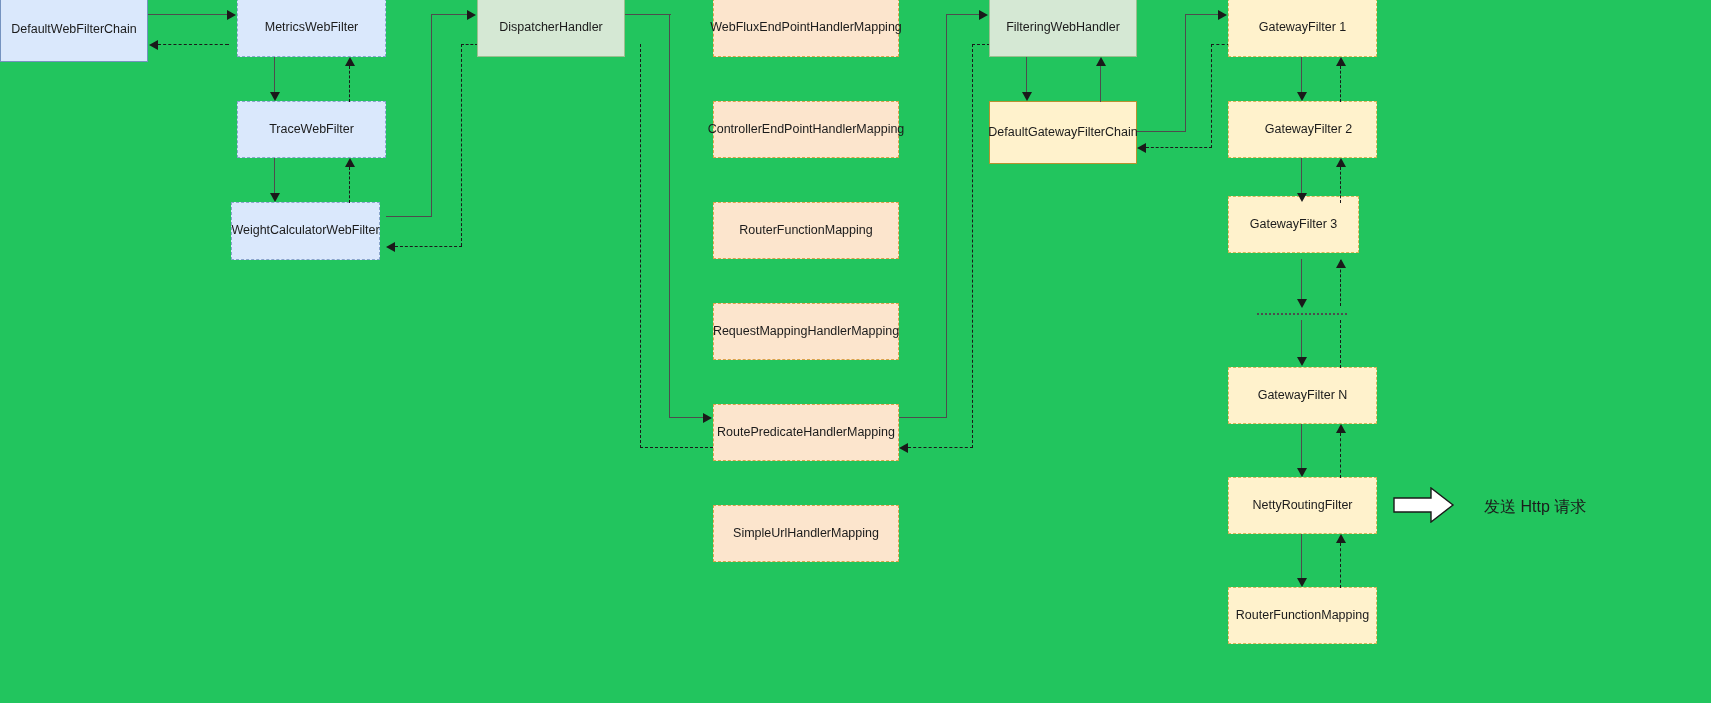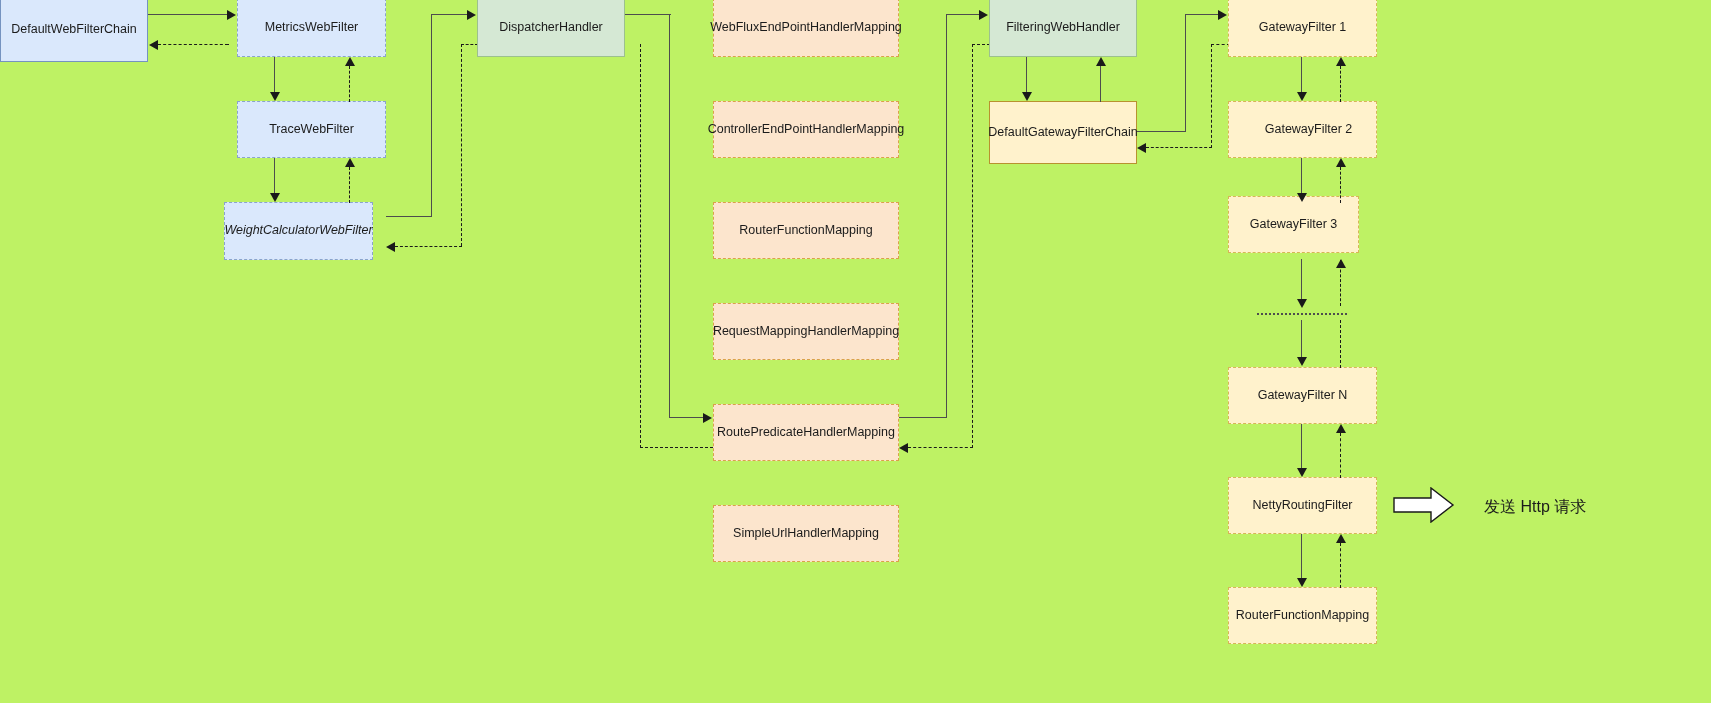--- a/index.html
+++ b/index.html
@@ -1,17 +1,17 @@
 <!DOCTYPE html>
 <html><head>
 <meta charset="utf-8">
 <style>
   html,body{margin:0;padding:0;background:#ffffff;}
   body{font-family:"Liberation Sans","DejaVu Sans",sans-serif;}
-  #canvas{position:relative;width:1711px;height:703px;overflow:hidden;background:#bef264;}
+  #canvas{position:relative;width:1711px;height:703px;overflow:hidden;background:#22c55e;}
   .node{position:absolute;box-sizing:border-box;display:flex;align-items:center;
         justify-content:center;text-align:center;font-size:12.5px;color:#1b1b1b;
         line-height:1.25;padding:2px 4px;}
   .blue-solid{background:#dae8fc;border:1px solid #7593c0;}
   .blue-dash{background:#dae8fc;border:1px dashed #8aa4cc;}
   .green-solid{background:#d5e8d4;border:1px solid #9cc08f;}
   .orange-dash{background:#fce5cd;border:1px dashed #d9a24a;}
   .yellow-dash{background:#fff2cc;border:1px dashed #d6b656;}
   .yellow-solid{background:#fff2cc;border:1px solid #b8922f;}
   
@@ -44,21 +44,21 @@
   <div class="dh" style="left:158px;top:44px;width:70px;"></div>
   <div class="dv" style="left:228px;top:44px;height:1px;"></div>
   <div class="arr arr-l" style="left:149px;top:40px;"></div>
 
   <div class="node blue-dash" style="left:237px;top:-2px;width:149px;height:59px;">
     <span>MetricsWebFilter</span>
   </div>
   <div class="node blue-dash" style="left:237px;top:101px;width:149px;height:57px;">
     <span>TraceWebFilter</span>
   </div>
-  <div class="node blue-dash" style="left:224px;top:202px;width:149px;height:58px;font-style:italic;">
+  <div class="node blue-dash" style="left:231px;top:202px;width:149px;height:58px;">
     <span>WeightCalculatorWebFilter</span>
   </div>
 
   <div class="ln v" style="left:274px;top:57px;height:36px;"></div>
   <div class="arr arr-d" style="left:270px;top:92px;"></div>
 
   <div class="dv" style="left:349px;top:66px;height:36px;"></div>
   <div class="arr arr-u" style="left:345px;top:57px;"></div>
 
   <div class="ln v" style="left:274px;top:158px;height:36px;"></div>

